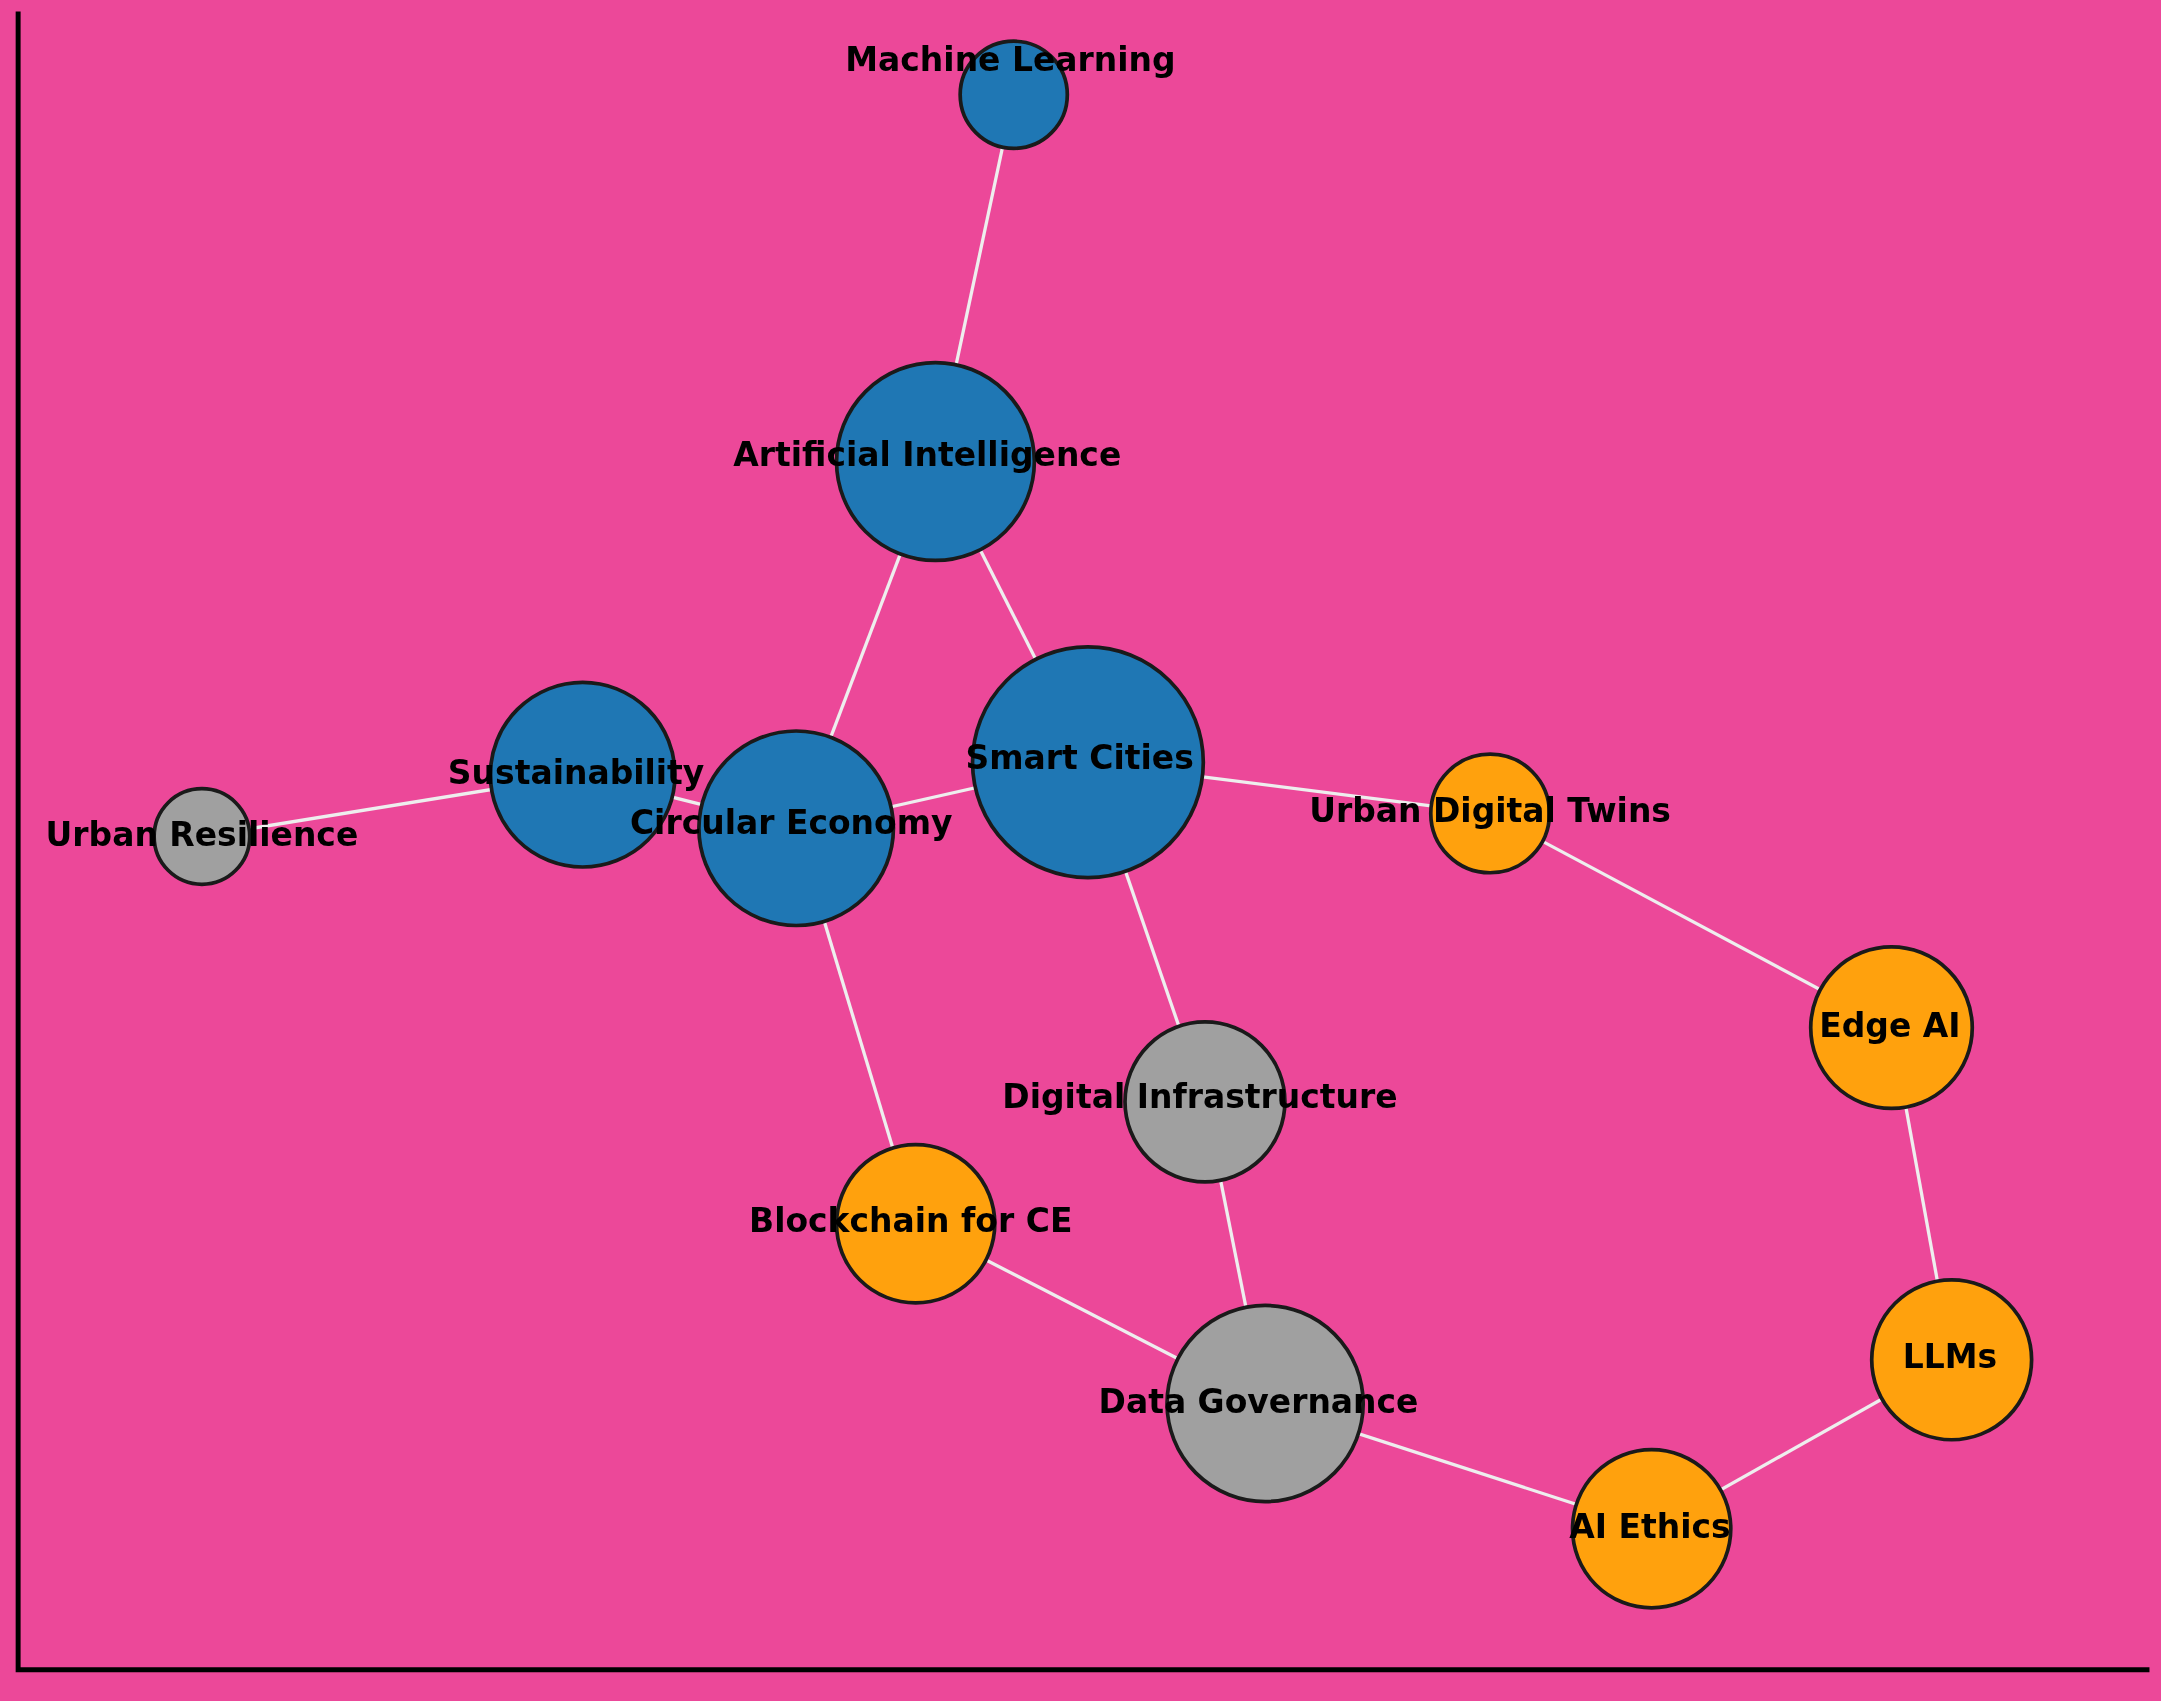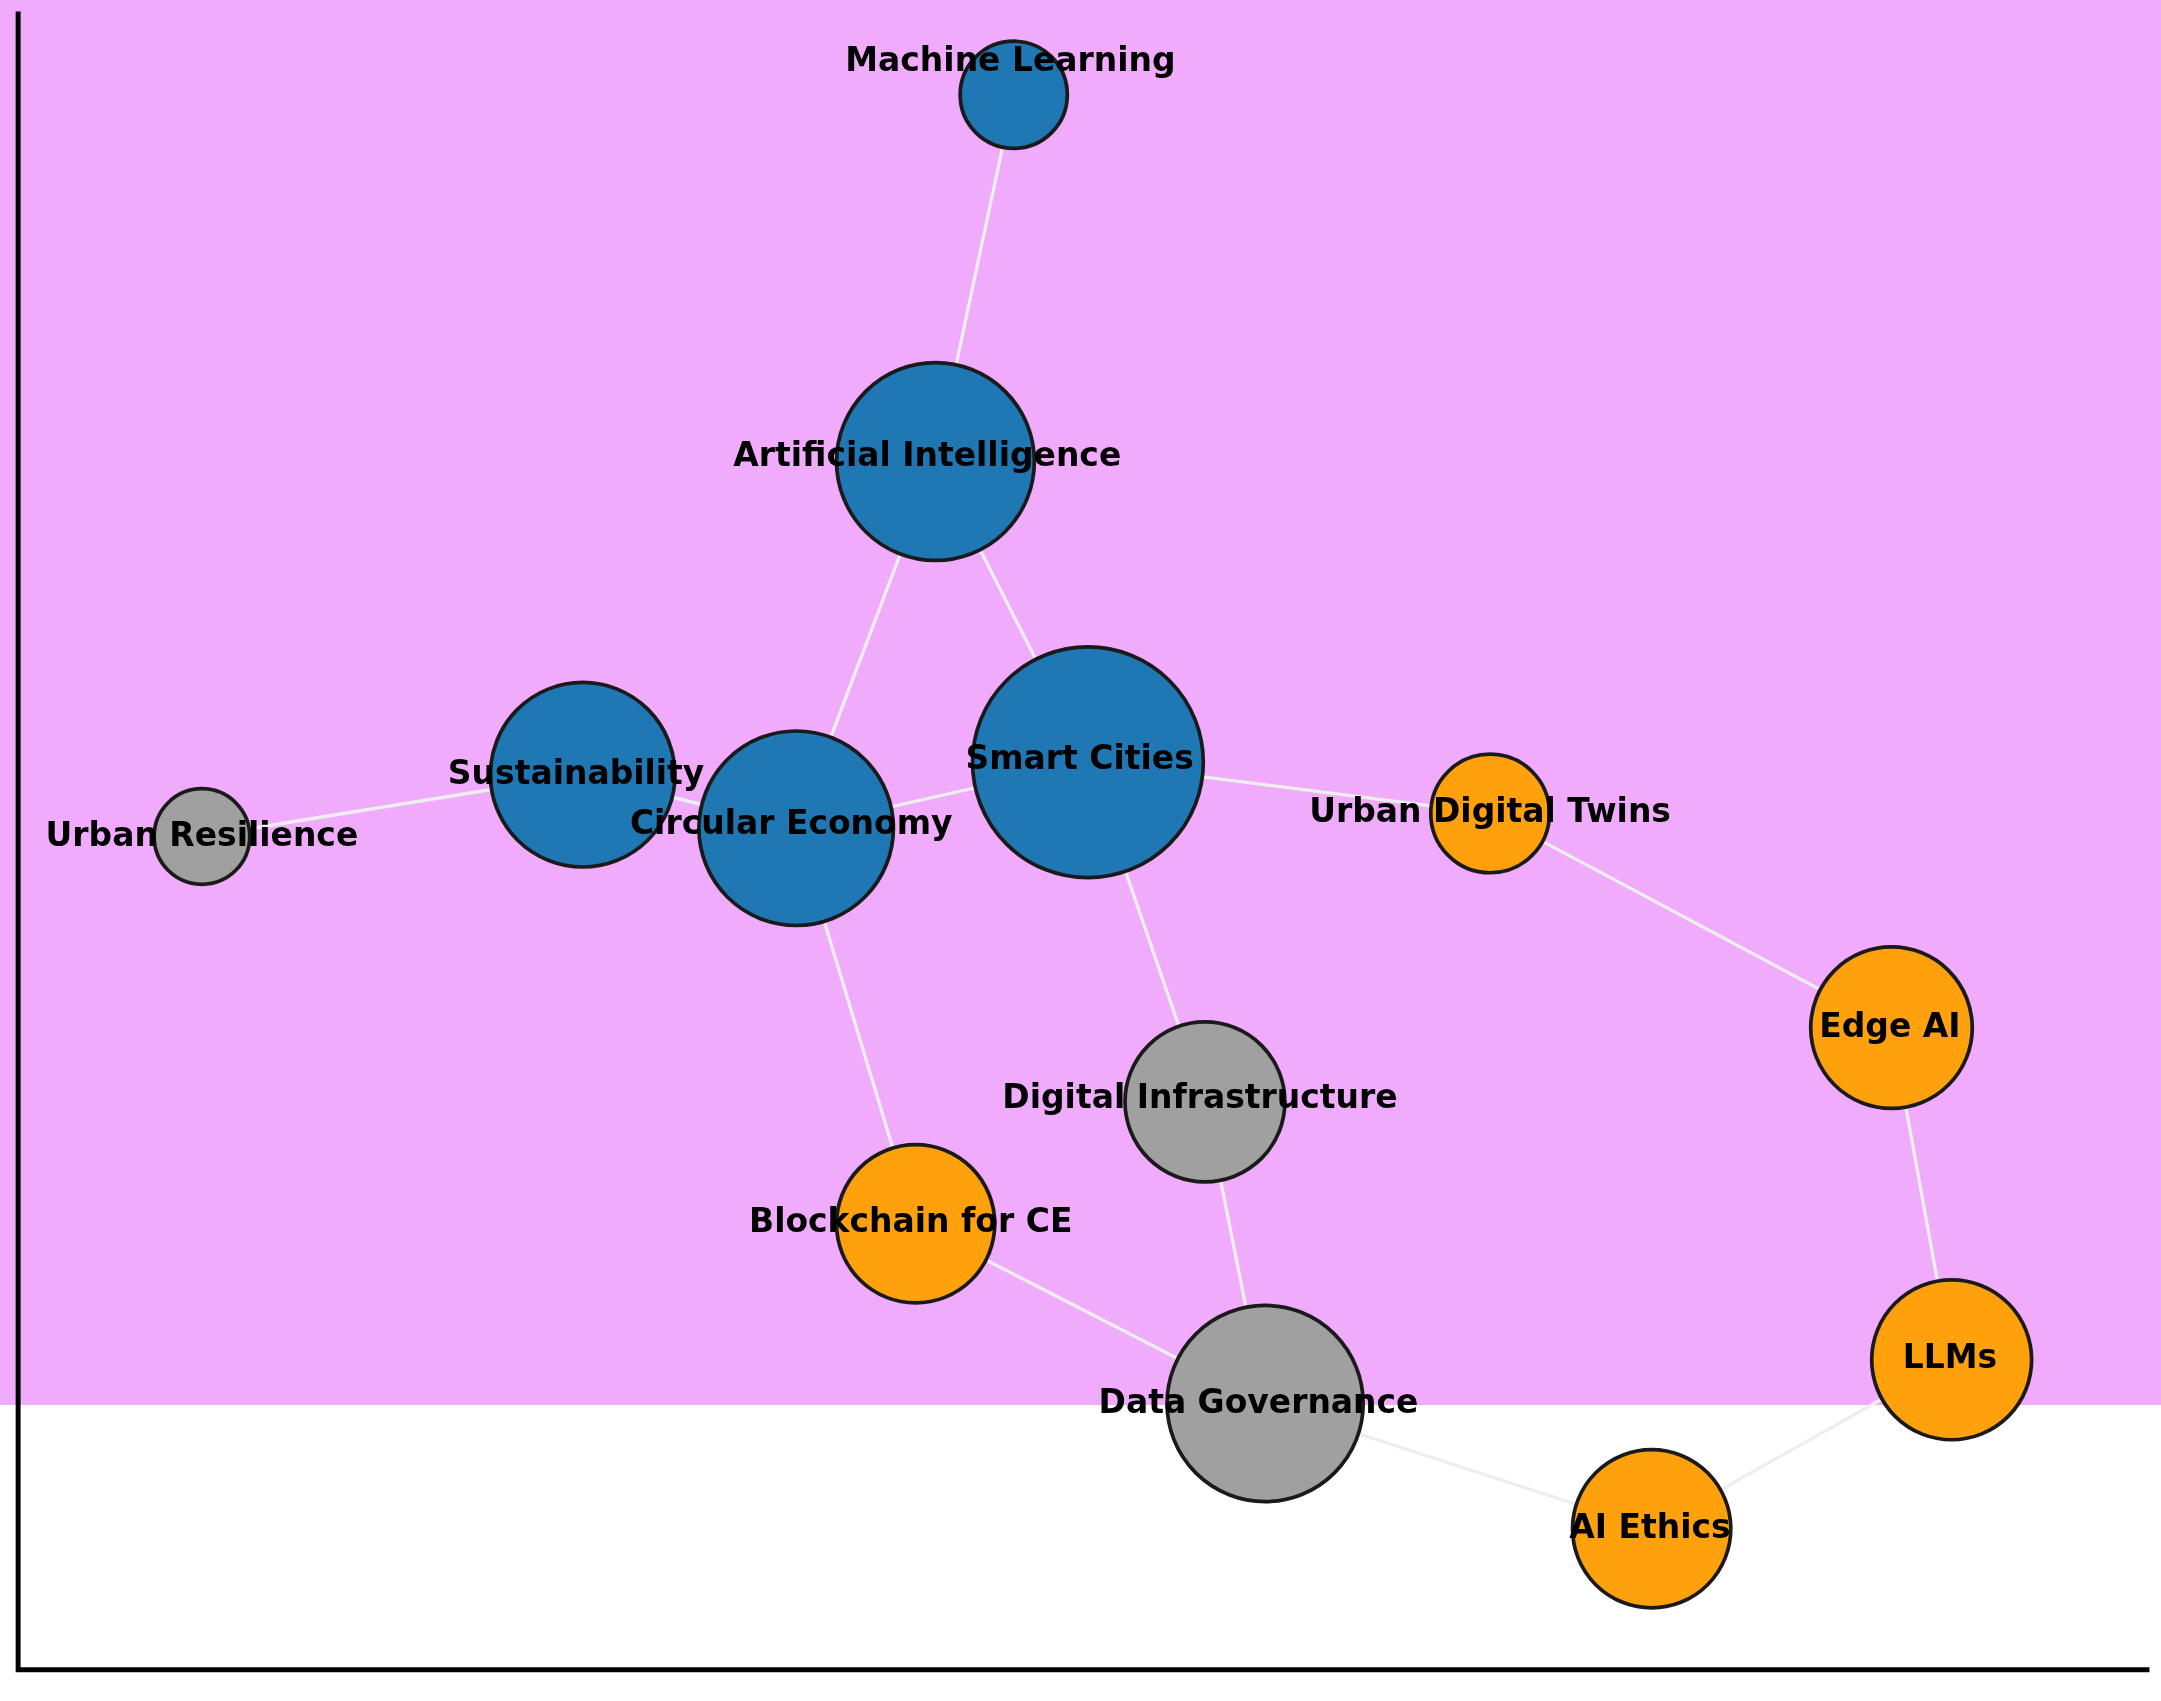--- a/index.html
+++ b/index.html
@@ -9,22 +9,22 @@
   }
   body {
     width: 2161px;
     height: 1701px;
     font-family: "DejaVu Sans", sans-serif;
     overflow: hidden;
   }
   #canvas-wrap {
     position: relative;
     width: 2161px;
-    height: 1405px;
-    background: #f0abfc;
+    height: 1701px;
+    background: #ec4899;
   }
   #graph-svg {
     position: absolute;
     left: 0;
     top: 0;
     width: 2161px;
     height: 1701px;
     display: block;
   }
   .axis-spine {

